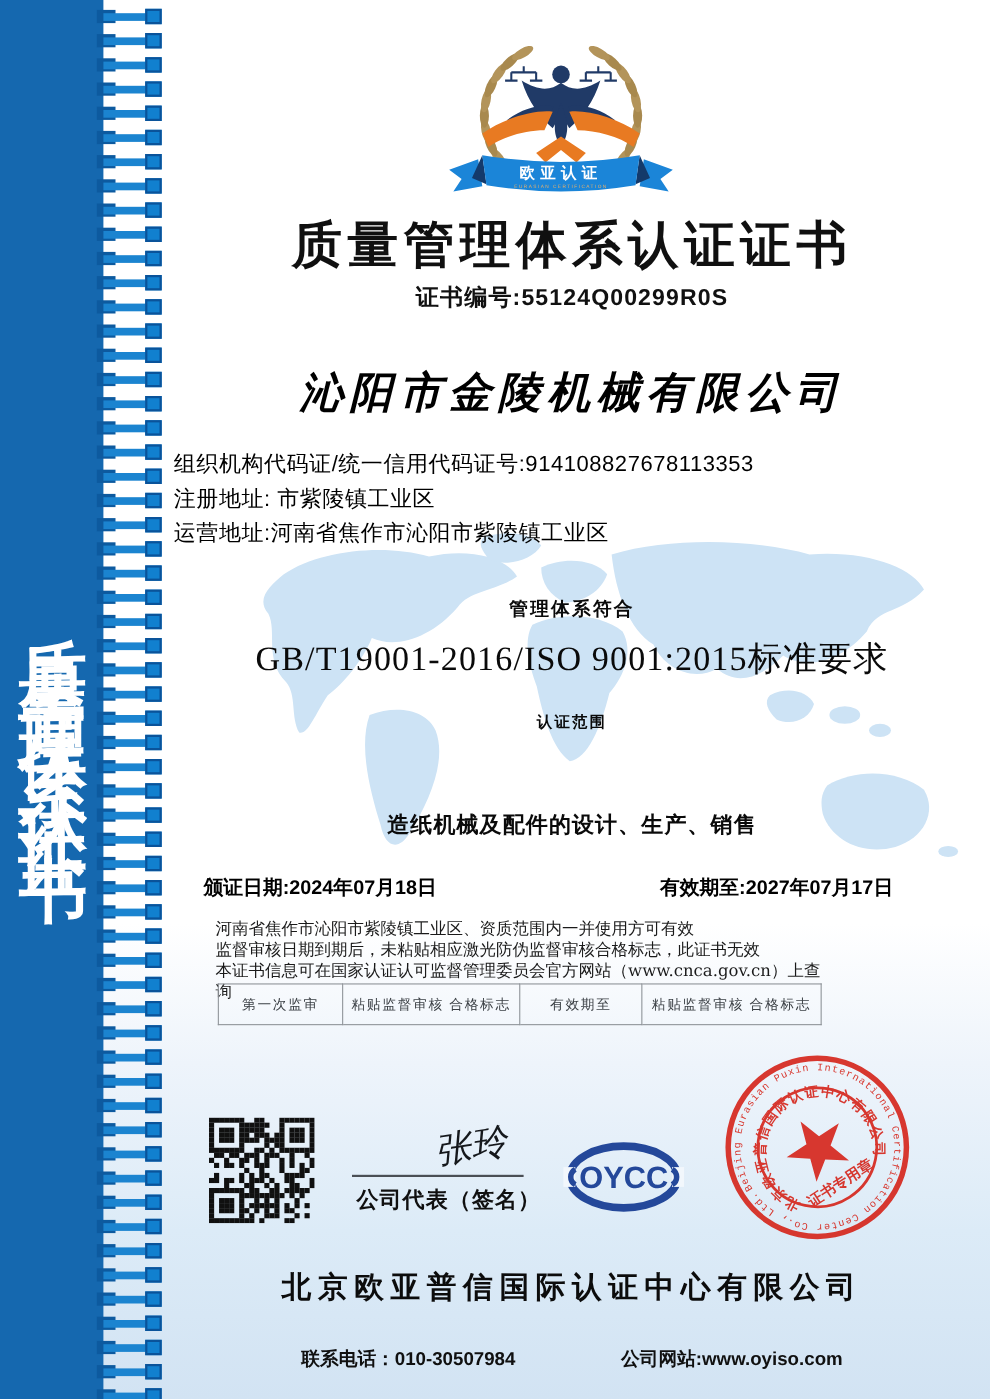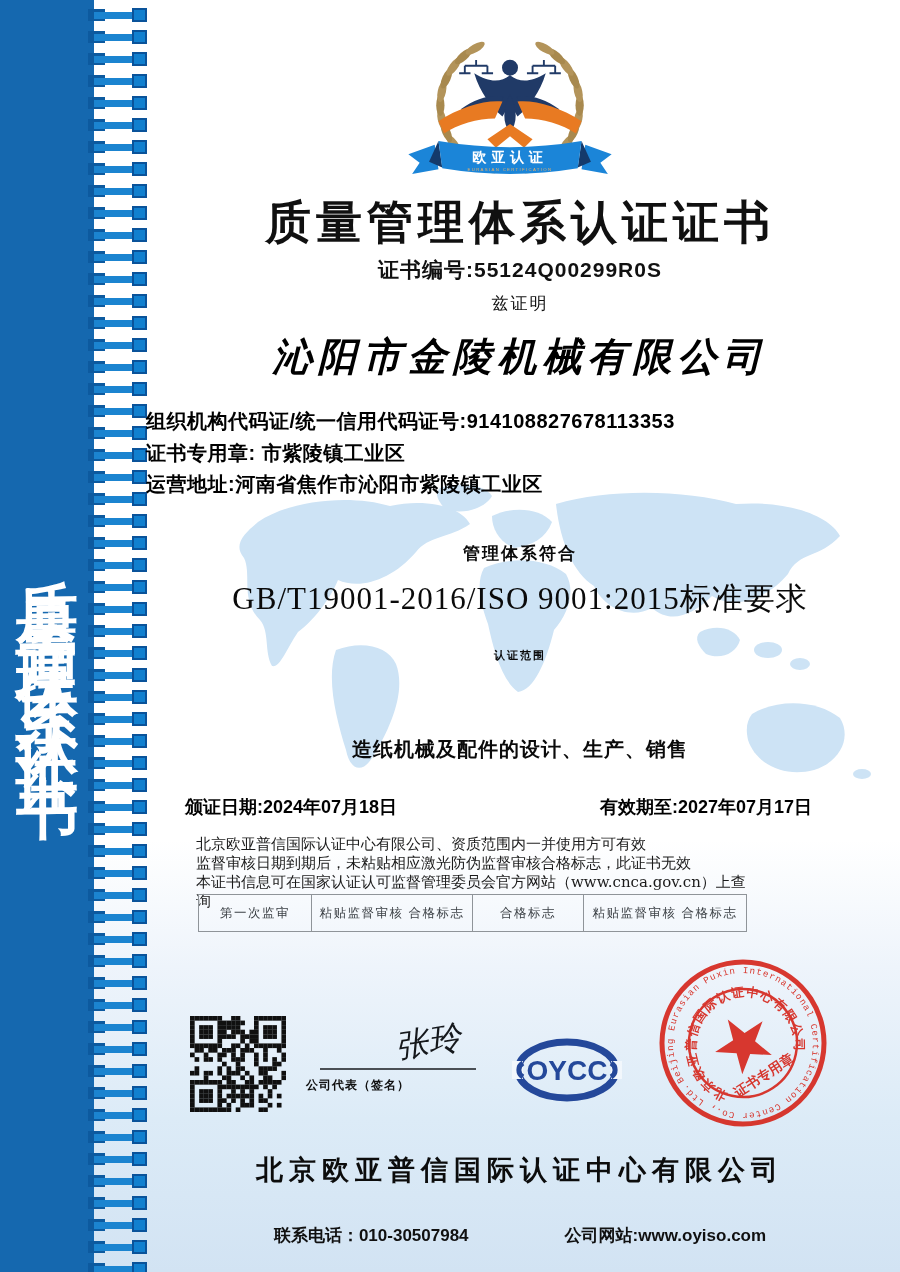--- a/index.html
+++ b/index.html
@@ -24,50 +24,50 @@
   .tooth .cr{left:44px;top:0;width:15px;height:14px;background:#1180cf;border:2px solid #0a539a;box-sizing:border-box;}
 
   .content-center{left:140px;width:760px;text-align:center;}
 
   .cert-title{top:192px;font-size:46px;font-weight:bold;color:#101010;letter-spacing:5px;}
   .cert-no{top:256px;font-size:21px;color:#111;font-weight:600;letter-spacing:1px;}
   .hereby{top:292px;font-size:17px;color:#111;letter-spacing:2px;}
   .company-name{top:330px;font-size:39px;color:#000;font-weight:bold;font-style:italic;
       font-family:"DejaVu Serif","Liberation Serif",serif;letter-spacing:6px;}
 
-  .info-line{left:146px;font-size:20px;font-weight:700;color:#000;letter-spacing:0.5px;}
+  .info-line{left:158px;font-size:20px;font-weight:400;color:#000;letter-spacing:0.5px;}
   .l-org{top:408px;}
   .l-reg{top:440px;}
   .l-op {top:471px;}
 
   .map{left:140px;top:482px;width:760px;height:320px;}
 
   .conform{top:542px;font-size:17px;font-weight:700;letter-spacing:2px;color:#0a0a0a;}
   .standard{top:578px;font-size:31px;font-weight:normal;color:#0a0a0a;
       font-family:"Liberation Serif","DejaVu Serif",serif;letter-spacing:1px;}
-  .scope-label{top:648px;font-size:11px;font-weight:700;letter-spacing:2px;color:#0a0a0a;}
+  .scope-label{top:648px;font-size:14px;font-weight:700;letter-spacing:2px;color:#0a0a0a;}
   .scope{top:703px;font-size:20px;font-weight:700;letter-spacing:1px;color:#0a0a0a;margin-top:33px;}
 
   .dates-row{left:140px;top:795px;width:760px;display:flex;justify-content:space-between;
       box-sizing:border-box;padding:0 88px 0 45px;font-size:18px;font-weight:700;color:#000;text-align:center;}
 
   .notes{left:196px;top:835px;width:560px;font-size:15px;line-height:19px;color:#1a1a1a;
       font-family:"DejaVu Serif","Liberation Serif",serif;text-align:left;}
 
   .audit-table{left:198px;top:894px;border-collapse:collapse;}
   .audit-table td{border:1px solid #8f9499;color:#3a3f44;font-size:12.5px;letter-spacing:1.5px;
       text-align:center;vertical-align:middle;height:36px;padding:0 6px;line-height:15px;}
   .c1{width:100px;} .c2{width:148px;} .c3{width:98px;} .c4{width:150px;}
 
   .qr{left:190px;top:1016px;width:96px;height:96px;}
 
   .sig-name{left:338px;top:1020px;width:180px;text-align:center;font-size:33px;color:#15181c;
       font-family:"DejaVu Serif","Liberation Serif",serif;font-style:italic;transform:rotate(-9deg);}
   .sig-line{left:320px;top:1068px;width:156px;height:1.5px;background:#4a4f55;}
-  .sig-label{left:306px;top:1077px;width:186px;text-align:left;font-size:12px;font-weight:600;color:#101010;letter-spacing:1px;}
+  .sig-label{left:306px;top:1077px;width:186px;text-align:right;font-size:20px;font-weight:600;color:#101010;letter-spacing:1px;}
 
   .oycc{left:512px;top:1036px;width:110px;height:68px;}
   .stamp{left:653px;top:953px;width:180px;height:180px;opacity:0.92;}
 
   .footer-company{top:1152px;font-size:27px;font-weight:bold;color:#0c0c0c;letter-spacing:6px;}
   .footer-address{top:1198px;font-size:17px;font-weight:600;color:#101010;}
   .footer-row{left:140px;top:1224px;width:760px;display:flex;justify-content:center;gap:96px;
       font-size:17px;font-weight:600;color:#101010;}
 </style>
 </head>
@@ -437,49 +437,48 @@
       <path d="M34,118 L24,140 L38,146 Z" fill="#143a6b"></path>
       <path d="M186,118 L196,140 L182,146 Z" fill="#143a6b"></path>
       <path d="M34,118 Q110,131 186,118 L182,147 Q110,159 38,147 Z" fill="#1b85d8"></path>
       <text x="110" y="140" text-anchor="middle" font-size="15" font-weight="bold" fill="#ffffff" letter-spacing="5">欧亚认证</text>
       <text x="110" y="150" text-anchor="middle" font-size="4.6" fill="#e8b06a" letter-spacing="1.4">EURASIAN CERTIFICATION</text>
     </g>
   </svg>
 
   <div class="abs content-center cert-title">质量管理体系认证证书</div>
   <div class="abs content-center cert-no">证书编号:55124Q00299R0S</div>
-  <div class="abs content-center hereby">兹证明</div>
   <div class="abs content-center company-name">沁阳市金陵机械有限公司</div>
 
   <div class="abs info-line l-org">组织机构代码证/统一信用代码证号:914108827678113353</div>
-  <div class="abs info-line l-reg">证书专用章: 市紫陵镇工业区</div>
+  <div class="abs info-line l-reg">注册地址: 市紫陵镇工业区</div>
   <div class="abs info-line l-op">运营地址:河南省焦作市沁阳市紫陵镇工业区</div>
 
   <div class="abs content-center conform">管理体系符合</div>
   <div class="abs content-center standard">GB/T19001-2016/ISO 9001:2015标准要求</div>
   <div class="abs content-center scope-label">认证范围</div>
   <div class="abs content-center scope">造纸机械及配件的设计、生产、销售</div>
 
   <div class="dates-row abs">
     <span>颁证日期:2024年07月18日</span>
     <span>有效期至:2027年07月17日</span>
   </div>
 
   <div class="abs notes">
-    <div>北京欧亚普信国际认证中心有限公司、资质范围内一并使用方可有效</div>
+    <div>河南省焦作市沁阳市紫陵镇工业区、资质范围内一并使用方可有效</div>
     <div>监督审核日期到期后，未粘贴相应激光防伪监督审核合格标志，此证书无效</div>
     <div>本证书信息可在国家认证认可监督管理委员会官方网站（www.cnca.gov.cn）上查询</div>
   </div>
 
   <table class="abs audit-table">
     <tbody>
         <tr>
       <td class="c1">第一次监审</td>
       <td class="c2">粘贴监督审核 合格标志</td>
-      <td class="c3">合格标志</td>
+      <td class="c3">有效期至</td>
       <td class="c4">粘贴监督审核 合格标志</td>
     </tr>
   </tbody>
     </table>
 
   <svg class="abs qr" id="qr" viewBox="0 0 21 21">
       <rect x="0" y="0" width="1.02" height="1.02" fill="#101010"></rect>
       <rect x="1" y="0" width="1.02" height="1.02" fill="#101010"></rect>
       <rect x="2" y="0" width="1.02" height="1.02" fill="#101010"></rect>
       <rect x="3" y="0" width="1.02" height="1.02" fill="#101010"></rect>

